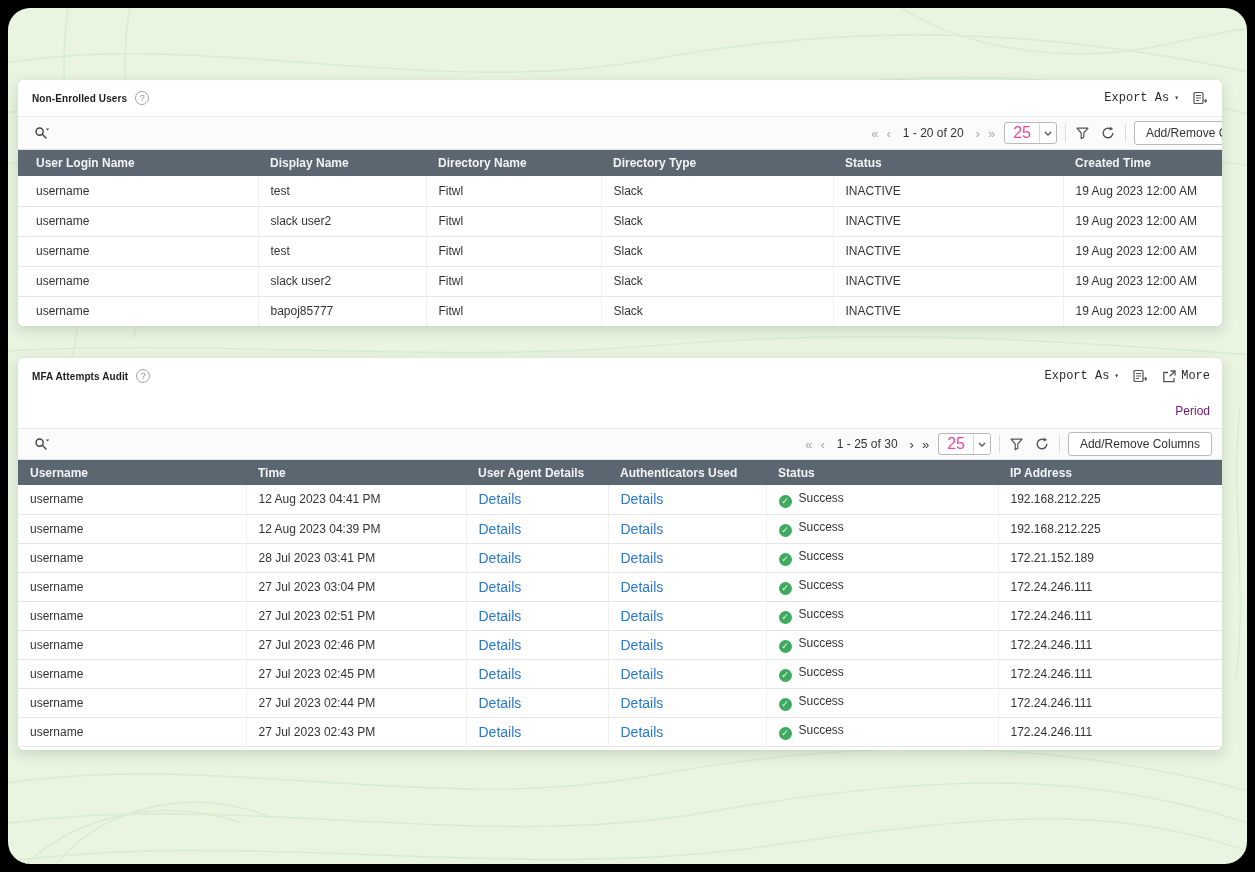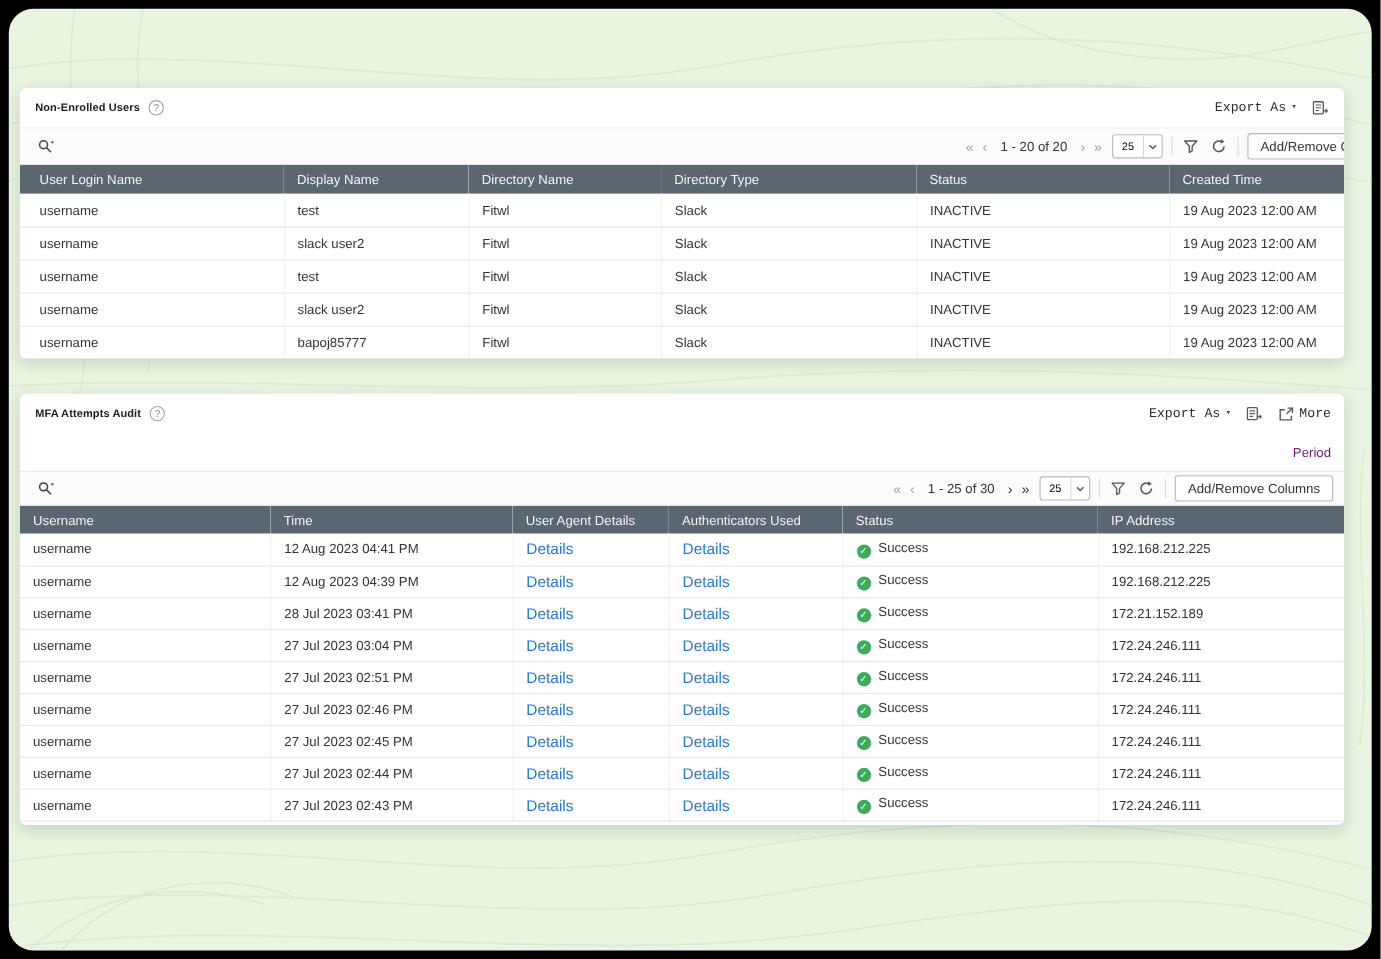--- a/index.html
+++ b/index.html
@@ -48,32 +48,32 @@
     display:flex;align-items:center;justify-content:space-between;height:33px;
     padding:0 10px 0 14px;background:#fbfbfb;border-bottom:1px solid #e3e3e3;
   }
   .panel2 .toolbar{height:32px;border-top:1px solid #e9e9e9}
   .tb-right{display:flex;align-items:center;gap:8px}
   .pager{display:flex;align-items:center;gap:6px;font-size:12px;color:#333}
   .pg-btn{background:none;border:none;font-size:13px;color:#a6a6a6;cursor:pointer;font-family:inherit;line-height:1;padding:0 1px}
   .pg-btn.on{color:#3a3a3a}
   .range{margin:0 5px;white-space:nowrap}
   .psize{display:flex;align-items:stretch;border:1px solid #b9b9b9;border-radius:3px;background:#fff;height:22px;cursor:pointer}
-  .psize .val{padding:0 8px;font-size:10px;color:#000000;display:flex;align-items:center}
+  .psize .val{padding:0 8px;font-size:16px;color:#ec4899;display:flex;align-items:center}
   .psize .dd{width:17px;display:flex;align-items:center;justify-content:center;border-left:1px solid #d8d8d8}
   .vdiv{width:1px;height:18px;background:#dcdcdc}
   .addremove{
     height:24px;border:1px solid #b9b9b9;border-radius:3px;background:#fff;
     font-size:12px;color:#333;padding:0 11px;cursor:pointer;white-space:nowrap;font-family:inherit;
   }
   .panel1 .addremove{margin-right:-66px}
 
   table.grid{width:100%;border-collapse:collapse;table-layout:fixed}
   thead th{
-    background:var(--header-bg,#5c6670);color:#f2f4f5;font-weight:400;font-size:12px;
+    background:var(--header-bg,#5c6670);color:#f2f4f5;font-weight:700;font-size:12px;
     text-align:left;padding:0 12px;height:26px;white-space:nowrap;overflow:hidden;
   }
   .panel2 thead th{height:25px}
   .panel1 thead th:first-child,.panel1 tbody td:first-child{padding-left:18px}
   tbody td{
     font-size:12px;color:#333;padding:0 12px;height:30px;background:#fff;
     border-bottom:1px solid #e6e6e6;border-right:1px solid #f0f0f0;
     white-space:nowrap;overflow:hidden;
   }
   .panel2 tbody td{height:29px}

